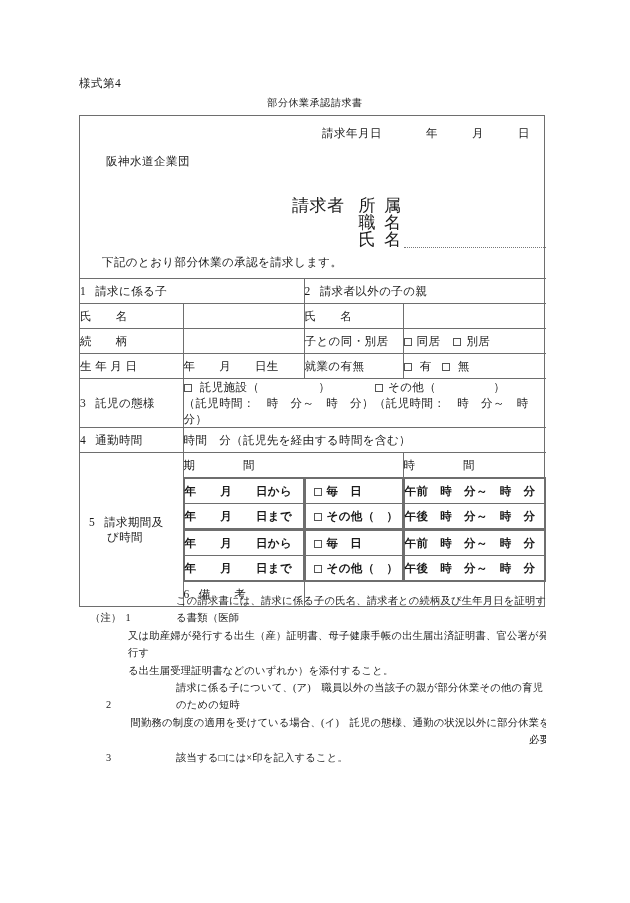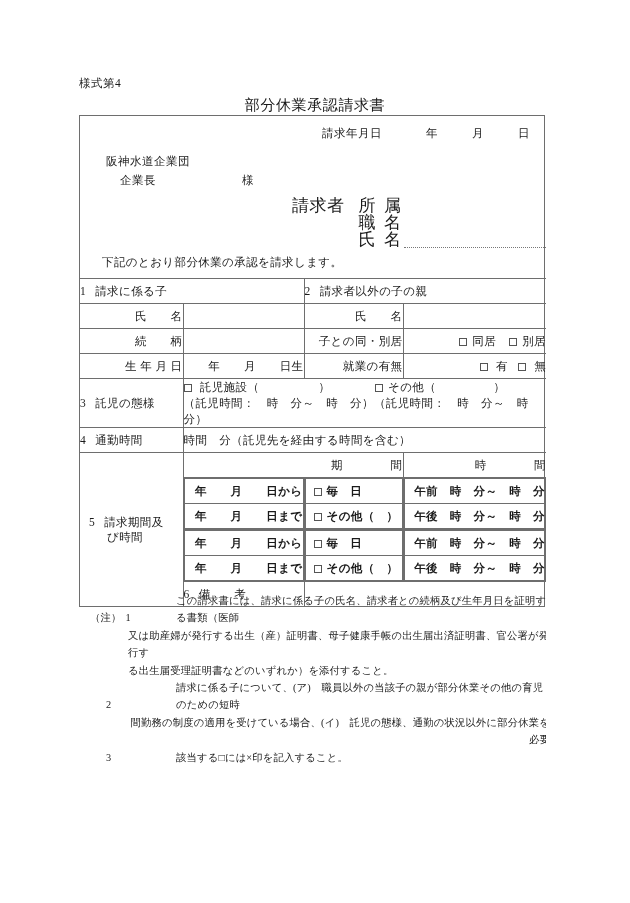--- a/index.html
+++ b/index.html
@@ -29,21 +29,21 @@
     font-size: 11.5px;
     letter-spacing: 0.5px;
   }
   
   .doc-title {
     position: absolute;
     left: 0;
     top: 96px;
     width: 630px;
     text-align: center;
-    font-size: 15px;
+    font-size: 10px;
     letter-spacing: 0.6px;
   }
   
   .frame {
     position: absolute;
     left: 79px;
     top: 115px;
     width: 466px;
     border: 1px solid #6e6e6e;
     box-sizing: border-box;
@@ -129,21 +129,21 @@
     padding: 0;
     height: 24px;
     letter-spacing: 0.4px;
     vertical-align: middle;
   }
   .nb-left { border-left: none !important; }
   .nb-right { border-right: none !important; }
   .nb-bottom { border-bottom: none !important; }
 
   .cell-pad { padding-left: 10px; }
-  .ctr { text-align: right; }
+  .ctr { text-align: left; }
   .numlbl { padding-left: 9px; }
   .numlbl .n { margin-right: 9px; }
 
   .box {
     display: inline-block;
     width: 8px; height: 8px;
     border: 1px solid #555;
     vertical-align: -1px;
     margin-right: 5px;
     box-sizing: border-box;
@@ -200,21 +200,20 @@
   <div class="frame">
 
     <div class="head-region">
 
       <div class="date-line">
         <span class="lbl">請求年月日</span><span class="y">年</span><span class="m">月</span><span>日</span>
       </div>
 
       <div class="addressee">
         <span class="org">阪神水道企業団</span>
-        <span class="chief"><span>企業長</span><span class="sama">様</span></span>
       </div>
 
       <div class="requester">
         <table>
           <tbody>
               <tr>
             <td class="who" rowspan="3">請求者</td>
             <td class="k1">所</td>
             <td>属</td>
             <td></td>

